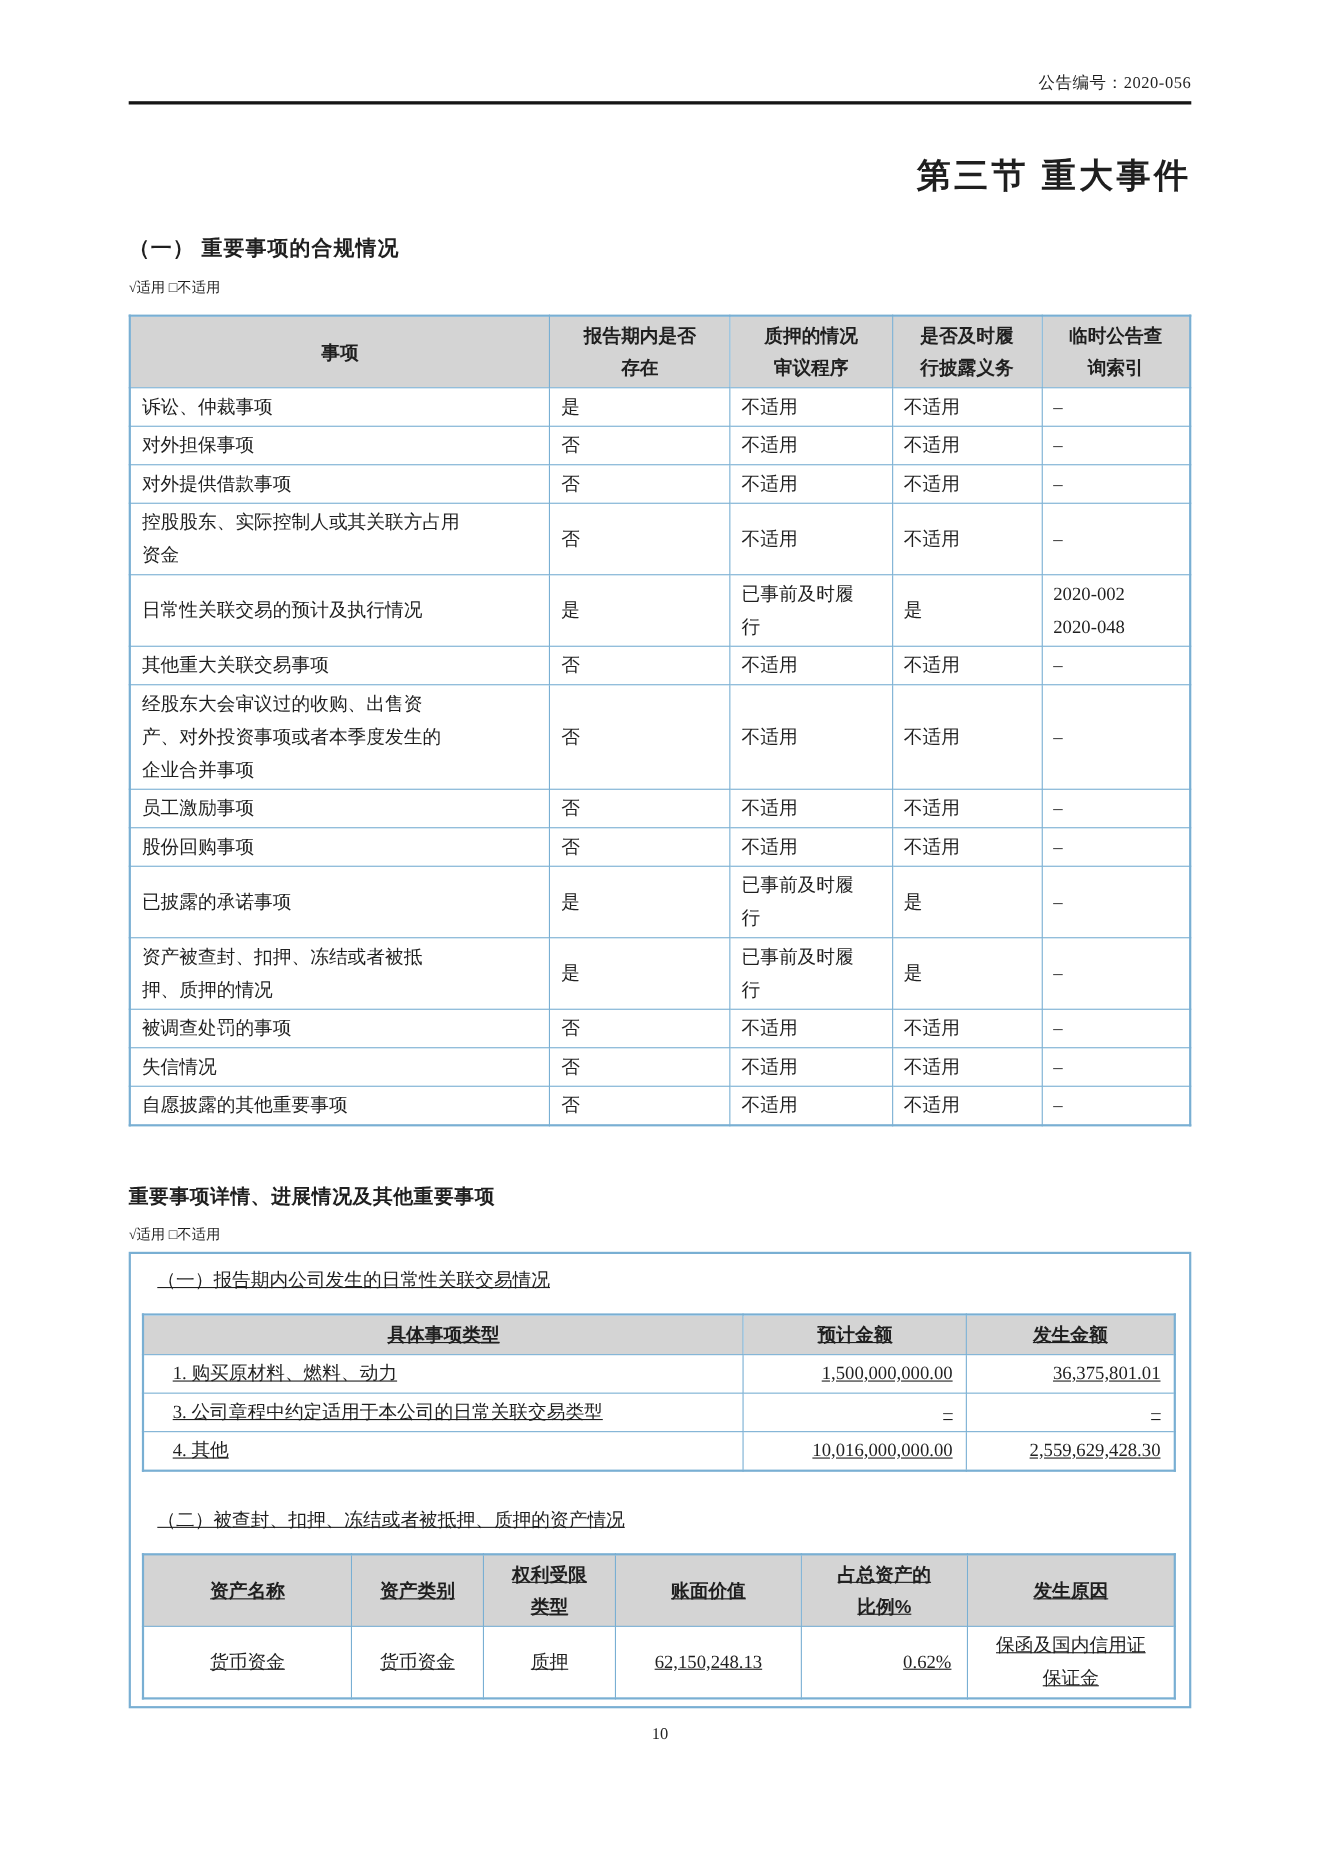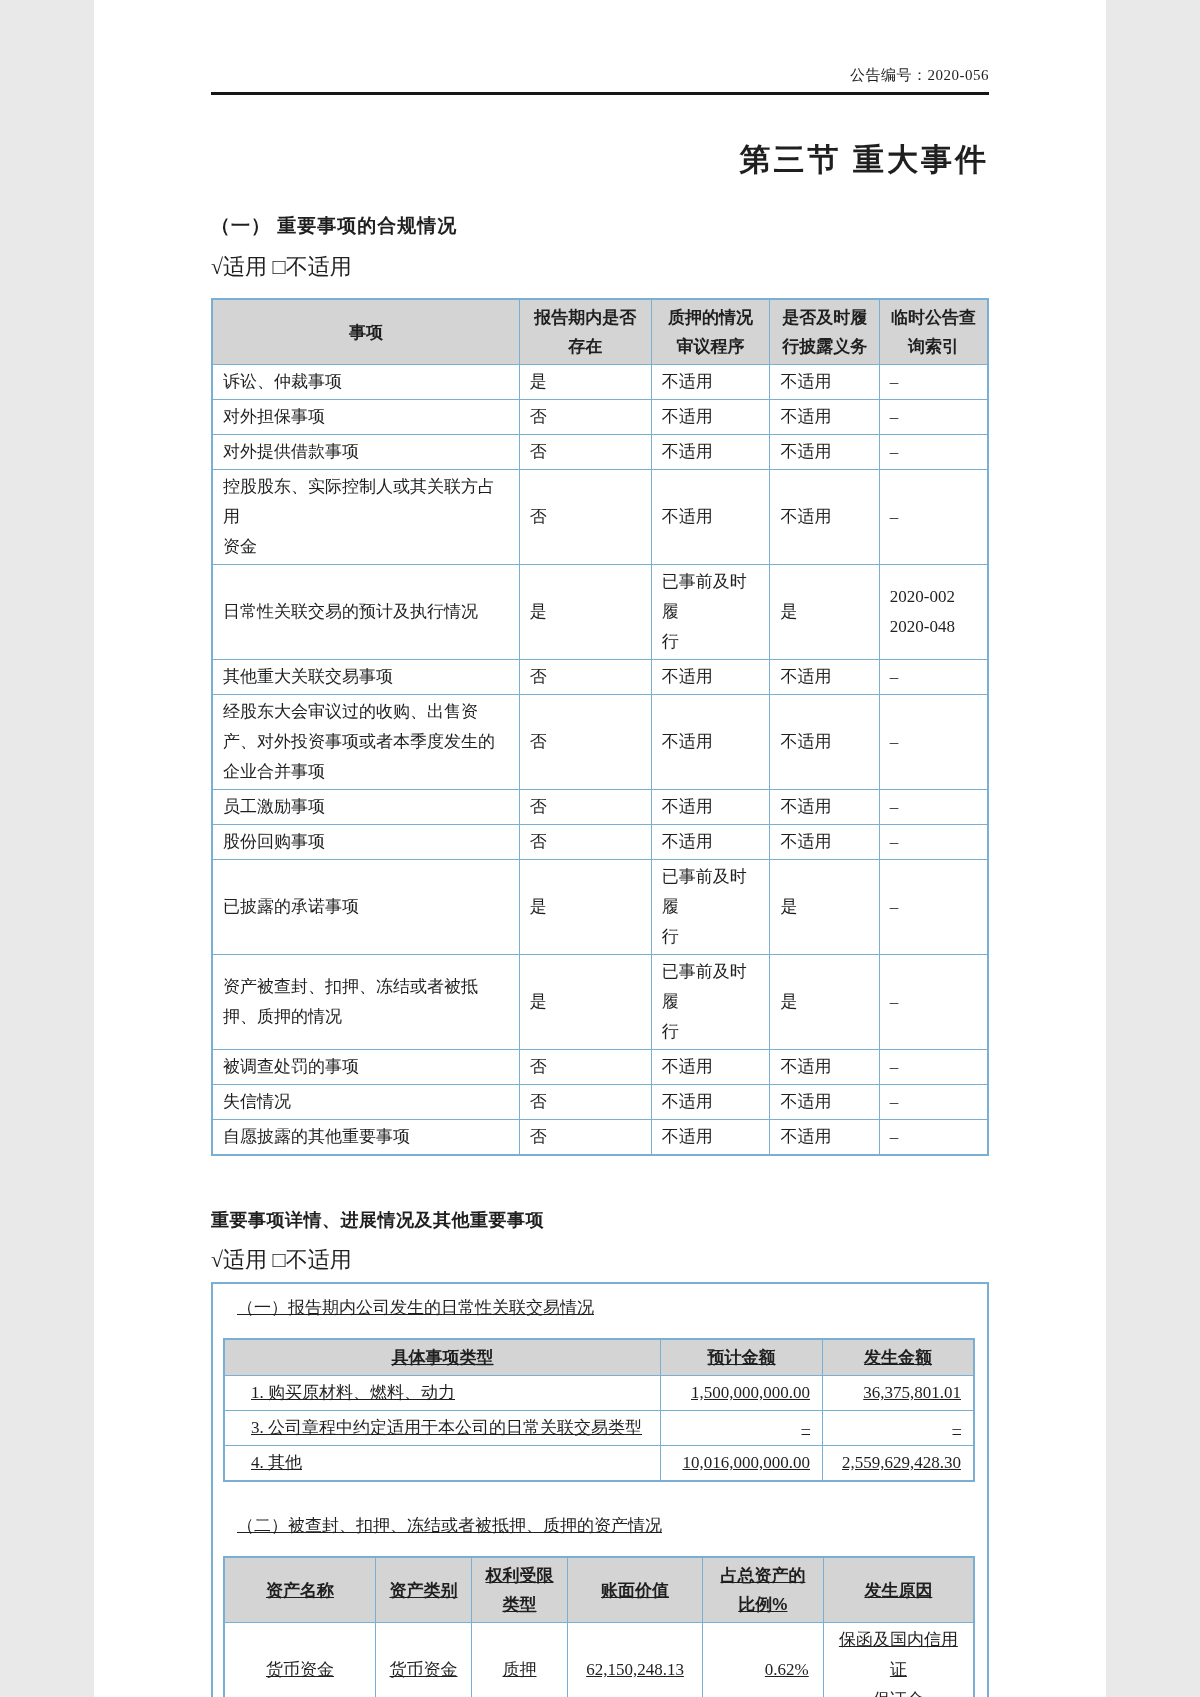--- a/index.html
+++ b/index.html
@@ -1,40 +1,40 @@
 <!DOCTYPE html>
 <html style="--border_blue: #79afd3; --header_gray: #d4d4d4; --text_black: #1f1f1f;"><head>
 <meta charset="utf-8">
 <style>
   * { margin:0; padding:0; box-sizing:border-box; }
   html,body { background:#e9e9e9; }
   .page {
     position:relative;
-    width:1012px; height:1697px;
+    width:1200px; height:1697px;
     margin:0 auto;
     background:#ffffff;
     color:var(--text_black, #1f1f1f);
     font-family:"Liberation Serif","DejaVu Serif",serif;
     padding:66px 117px 0 117px;
     overflow:hidden;
   }
   .doc-number { text-align:right; font-size:15px; letter-spacing:0.5px; }
   .top-rule { border-bottom:3px solid #161616; margin-top:7px; }
   .page-title {
     margin-top:44px;
     text-align:right;
     font-family:"Liberation Sans","DejaVu Sans",sans-serif;
     font-weight:bold; font-size:31px; letter-spacing:3px;
   }
   .section-heading {
     margin-top:32px;
     font-family:"Liberation Sans","DejaVu Sans",sans-serif;
     font-weight:bold; font-size:19px; letter-spacing:1px;
   }
-  .applicability { margin-top:13px; font-size:22px; }
+  .applicability { margin-top:13px; font-size:13px; }
 
   table.tbl {
     width:100%; border-collapse:collapse; margin-top:16px;
     font-size:17px; table-layout:fixed;
     border:2px solid var(--border_blue, #79afd3);
   }
   table.tbl th, table.tbl td {
     border:1px solid var(--border_blue, #79afd3);
     vertical-align:middle;
     white-space:pre-line;

